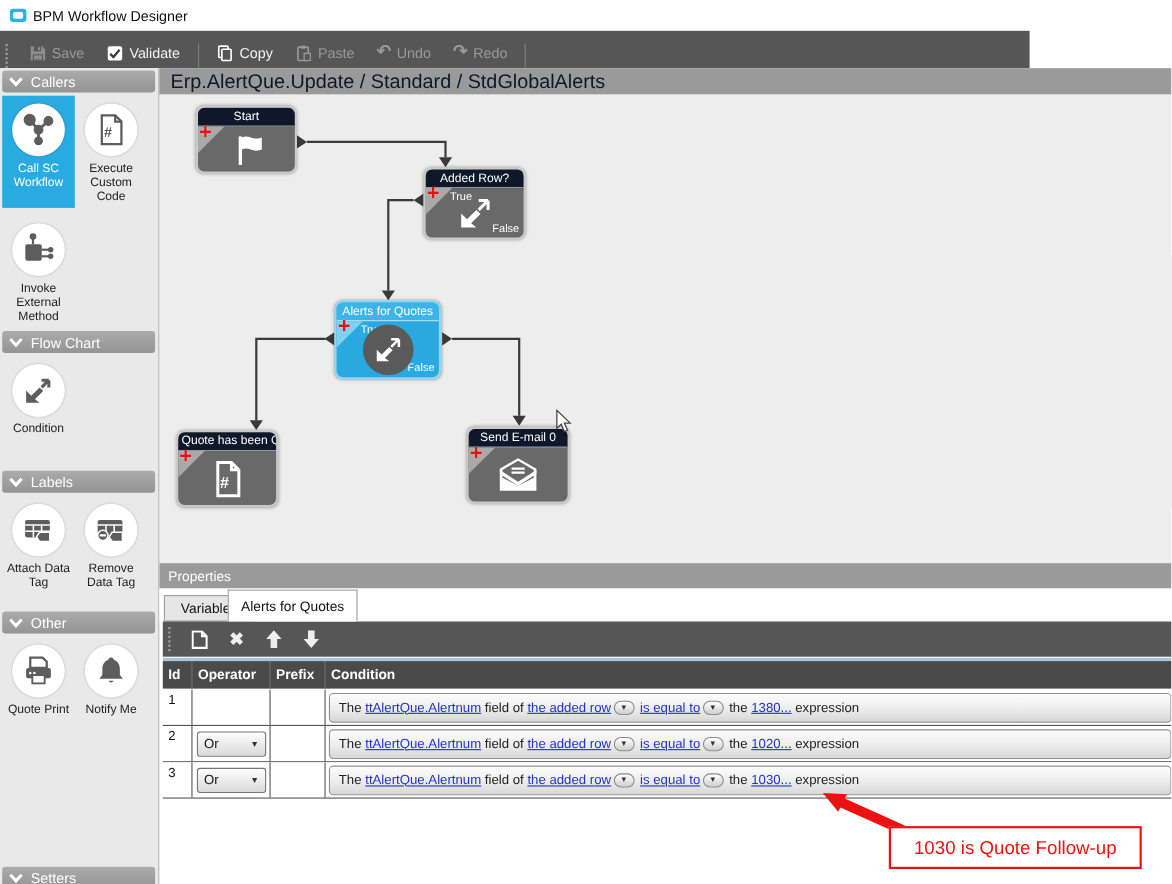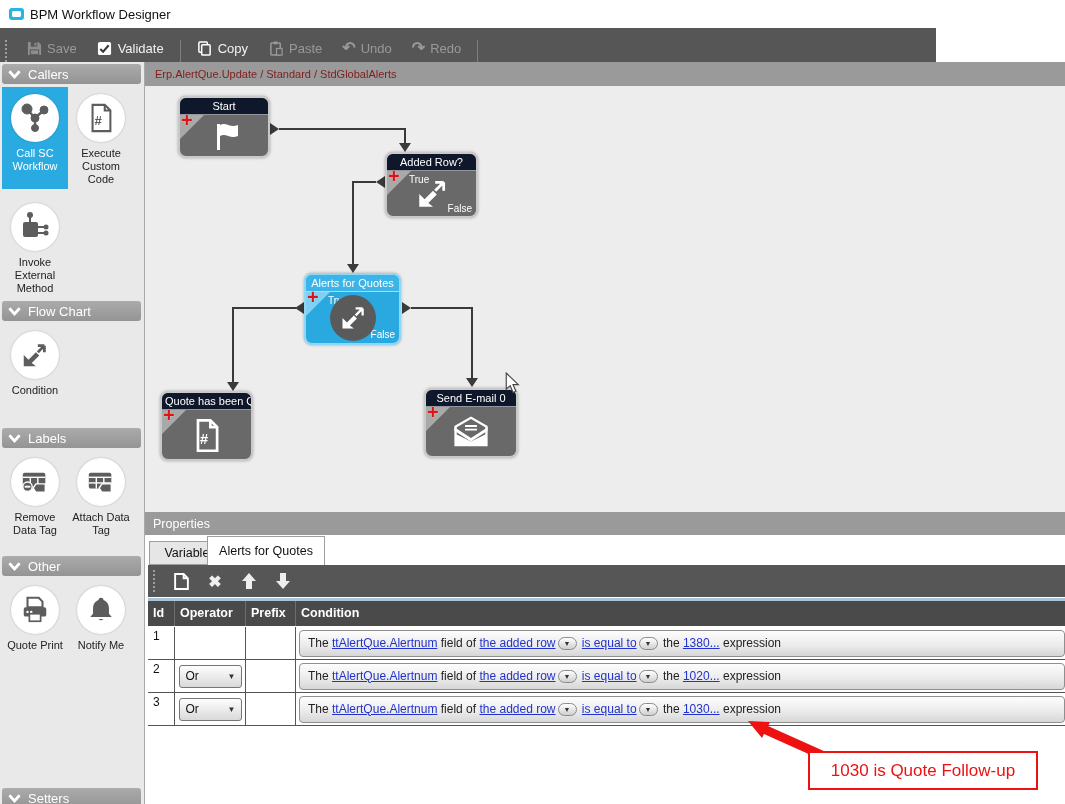--- a/index.html
+++ b/index.html
@@ -24,21 +24,21 @@
   
   .sidebar { position:absolute; left:0; top:62px; width:145px; height:742px; background:#e9e9e9; border-right:1px solid #aaa; overflow:hidden; }
   .side-hdr { position:absolute; left:2px; width:139px; height:20px; background:linear-gradient(#ababab,#949494); border-radius:3px; color:#fff; font-size:13px; display:flex; align-items:center; gap:7px; padding-left:6px; }
   .pal-row { position:absolute; left:2px; width:141px; display:flex; }
   .pal-item { width:66px; display:flex; flex-direction:column; align-items:center; padding-top:7px; color:#222; }
   .pal-item.selected { background:#29abe2; color:#fff; padding-bottom:16px; }
   .pal-circle { width:48px; height:48px; border-radius:50%; background:#fff; box-shadow:0 0 2px rgba(0,0,0,.25); display:flex; align-items:center; justify-content:center; }
   .pal-label { font-size:11px; text-align:center; line-height:1.2; margin-top:5px; width:62px; }
 
   
-  .crumbbar { position:absolute; left:145px; top:62px; width:920px; height:24px; background:#9a9a9a; color:#7f1d1d; font-size:11px; display:flex; align-items:center; padding-left:10px; }
+  .crumbbar { position:absolute; left:145px; top:62px; width:920px; height:24px; background:#9a9a9a; color:#0f172a; font-size:18px; display:flex; align-items:center; padding-left:10px; }
 
   
   .canvas { position:absolute; left:145px; top:86px; width:920px; height:426px; background:#ededed; overflow:hidden; }
   .wires { position:absolute; left:0; top:0; }
   .node { position:absolute; border:2px solid #c9c9c9; border-radius:8px; background:#696969; overflow:hidden; box-shadow:0 0 3px rgba(0,0,0,.3); }
   .node-title { height:17px; background:#0f172a; border-bottom:1px solid rgba(255,255,255,.55); color:#fff; font-size:11px; line-height:16px; text-align:center; white-space:nowrap; overflow:hidden; padding:0 3px; }
   .node.sel { border-color:#8fd7f5; background:#29a9e0; }
   .node.sel .node-title { background:#3db4e7; }
   .fold { position:absolute; left:0; top:17px; width:0; height:0; border-top:24px solid #a9a9a9; border-right:24px solid transparent; }
   .node.sel .fold { border-top-color:#7fd0f2; }
@@ -227,42 +227,42 @@
 
   <div class="pal-row" style="top:389px;">
     <div class="pal-item">
       <div class="pal-circle">
         <svg width="30" height="30" viewBox="0 0 32 32">
             <rect x="3" y="6" width="24" height="17" rx="2" fill="#5d5d5d"></rect>
             <g stroke="#fff" stroke-width="1.5">
               <line x1="3" y1="11" x2="27" y2="11"></line>
               <line x1="11" y1="11" x2="11" y2="23"></line>
               <line x1="19" y1="11" x2="19" y2="23"></line>
+              <line x1="3" y1="17" x2="27" y2="17"></line>
             </g>
             <path d="M17 18h10v9H17l-3-4.5z" fill="#5d5d5d" stroke="#fff" stroke-width="1.5"></path>
-            <circle cx="8" cy="21" r="5" fill="#5d5d5d" stroke="#fff" stroke-width="1.5"></circle>
-            <line x1="5" y1="21" x2="11" y2="21" stroke="#fff" stroke-width="2"></line>
-          </svg>
-      </div>
-      <div class="pal-label">Remove Data Tag</div>
+          </svg>
+      </div>
+      <div class="pal-label">Attach Data Tag</div>
     </div>
     <div class="pal-item">
       <div class="pal-circle">
         <svg width="30" height="30" viewBox="0 0 32 32">
             <rect x="3" y="6" width="24" height="17" rx="2" fill="#5d5d5d"></rect>
             <g stroke="#fff" stroke-width="1.5">
               <line x1="3" y1="11" x2="27" y2="11"></line>
               <line x1="11" y1="11" x2="11" y2="23"></line>
               <line x1="19" y1="11" x2="19" y2="23"></line>
-              <line x1="3" y1="17" x2="27" y2="17"></line>
             </g>
             <path d="M17 18h10v9H17l-3-4.5z" fill="#5d5d5d" stroke="#fff" stroke-width="1.5"></path>
-          </svg>
-      </div>
-      <div class="pal-label">Attach Data Tag</div>
+            <circle cx="8" cy="21" r="5" fill="#5d5d5d" stroke="#fff" stroke-width="1.5"></circle>
+            <line x1="5" y1="21" x2="11" y2="21" stroke="#fff" stroke-width="2"></line>
+          </svg>
+      </div>
+      <div class="pal-label">Remove Data Tag</div>
     </div>
   </div>
 
   <div class="side-hdr" style="top:494px;">
     <svg width="13" height="9" viewBox="0 0 14 9">
         <path d="M1.5 1l5.5 6 5.5-6" stroke="#fff" stroke-width="3" fill="none"></path>
       </svg>
     <span>Other</span>
   </div>
 

